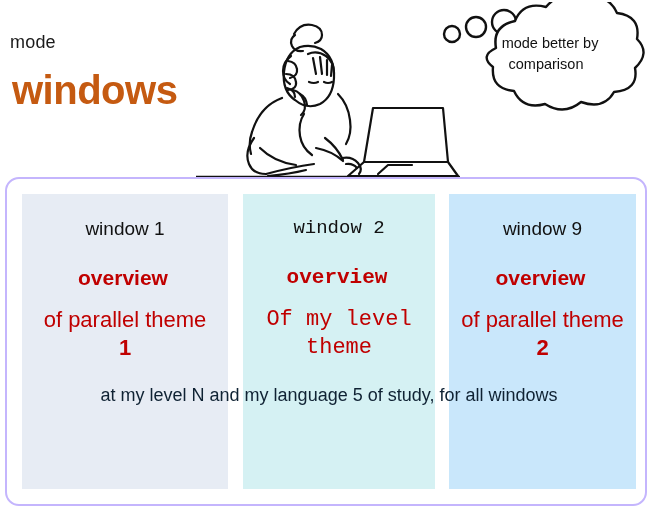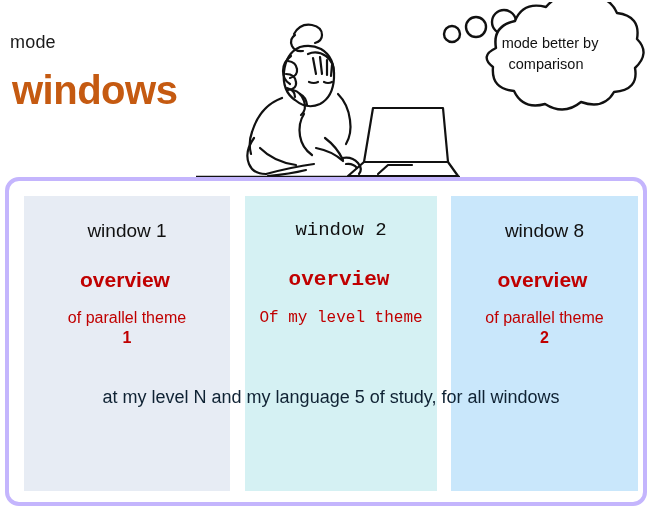--- a/index.html
+++ b/index.html
@@ -66,21 +66,21 @@
     line-height: 1.47;
   }
 
   
   #windows-frame {
     position: absolute;
     left: 5px;
     top: 177px;
     width: 642px;
     height: 329px;
-    border: 4px solid #c4b5fd;
+    border: 2px solid #c4b5fd;
     border-radius: 14px;
     box-sizing: border-box;
     background: #ffffff;
   }
 
   .panel {
     position: absolute;
     top: 15px;
     height: 295px;
   }
@@ -105,21 +105,21 @@
     font-size: 21px;
     font-weight: bold;
     color: #c00000;
     line-height: 1;
   }
   .overview-sub {
     position: absolute;
     top: 112px;
     left: 0; right: 0;
     text-align: center;
-    font-size: 16px;
+    font-size: 22px;
     color: #c00000;
     line-height: 1.26;
   }
   .overview-sub .emph {
     font-weight: bold;
     display: block;
   }
 
   
   #shared-note {
@@ -228,21 +228,21 @@
 
   <div class="panel" id="panel-2" style="background: rgb(213, 241, 243);">
     <div class="window-title">window 2</div>
     <div class="overview-head">overview</div>
     <div class="overview-sub">
       <span>Of my level theme</span>
     </div>
   </div>
 
   <div class="panel" id="panel-3" style="background: rgb(201, 231, 251);">
-    <div class="window-title">window 8</div>
+    <div class="window-title">window 9</div>
     <div class="overview-head">overview</div>
     <div class="overview-sub">
       <span>of parallel theme</span>
       <span class="emph">2</span>
     </div>
   </div>
 
   <div id="shared-note">at my level N and my language 5 of study, for all windows</div>
 </div>
 

